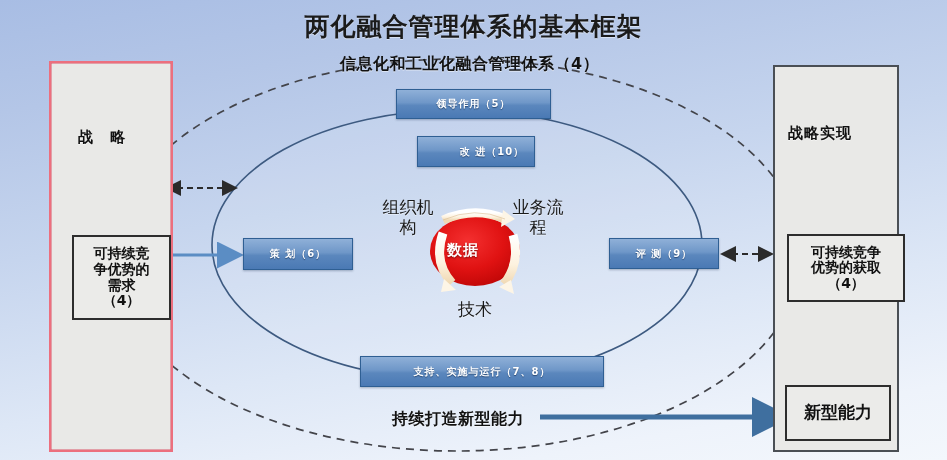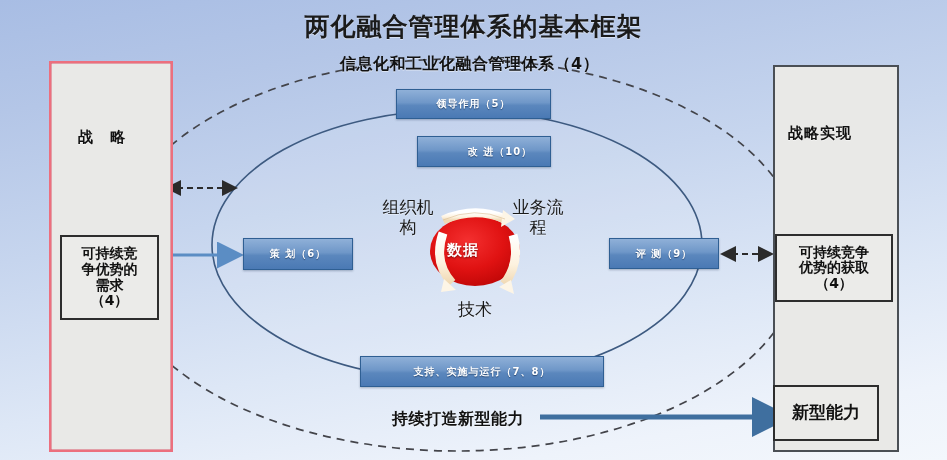--- a/index.html
+++ b/index.html
@@ -54,40 +54,41 @@
 
   .plain-box{
     position:absolute;
     background:#ebebe9;
     border:2px solid #2d2d2d;
     display:flex;align-items:center;justify-content:center;
     text-align:center;
     font-weight:bold;color:#111;
     line-height:1.12;
     box-sizing:border-box;
+    margin-left:12px;
   }
   #box-need{left:60px;top:235px;width:99px;height:85px;font-size:14px;padding:2px;}
   #box-gain{left:775px;top:234px;width:118px;height:68px;font-size:14px;padding:12px;}
   #box-capability{left:773px;top:385px;width:106px;height:56px;font-size:17px;}
 
   
   .blue-box{
     position:absolute;
     display:flex;align-items:center;justify-content:center;
     box-sizing:border-box;
     background:linear-gradient(180deg,#8fb0d8 0%,#6f97c8 45%,#5b87bd 55%,#4a79b4 100%);
     border:1.5px solid #2f5f93;
     color:#ffffff;font-weight:bold;
     font-size:10px;letter-spacing:1px;
     text-shadow:0 1px 1px rgba(20,45,80,.65);
     box-shadow:0 1px 2px rgba(40,60,90,.35);
     white-space:nowrap;
   }
   #bb-leadership{left:396px;top:89px;width:155px;height:30px;}
-  #bb-improve{left:417px;top:136px;width:134px;height:31px;padding-left:32px;}
+  #bb-improve{left:417px;top:136px;width:118px;height:31px;padding-left:32px;}
   #bb-plan{left:243px;top:238px;width:110px;height:32px;}
   #bb-measure{left:609px;top:238px;width:110px;height:31px;}
   #bb-support{left:360px;top:356px;width:244px;height:31px;}
 
   
   .core-label{
     position:absolute;
     font-size:17px;font-weight:normal;color:#1a1a1a;
     text-align:center;line-height:1.15;
     text-shadow:0 1px 0 rgba(255,255,255,.5);

